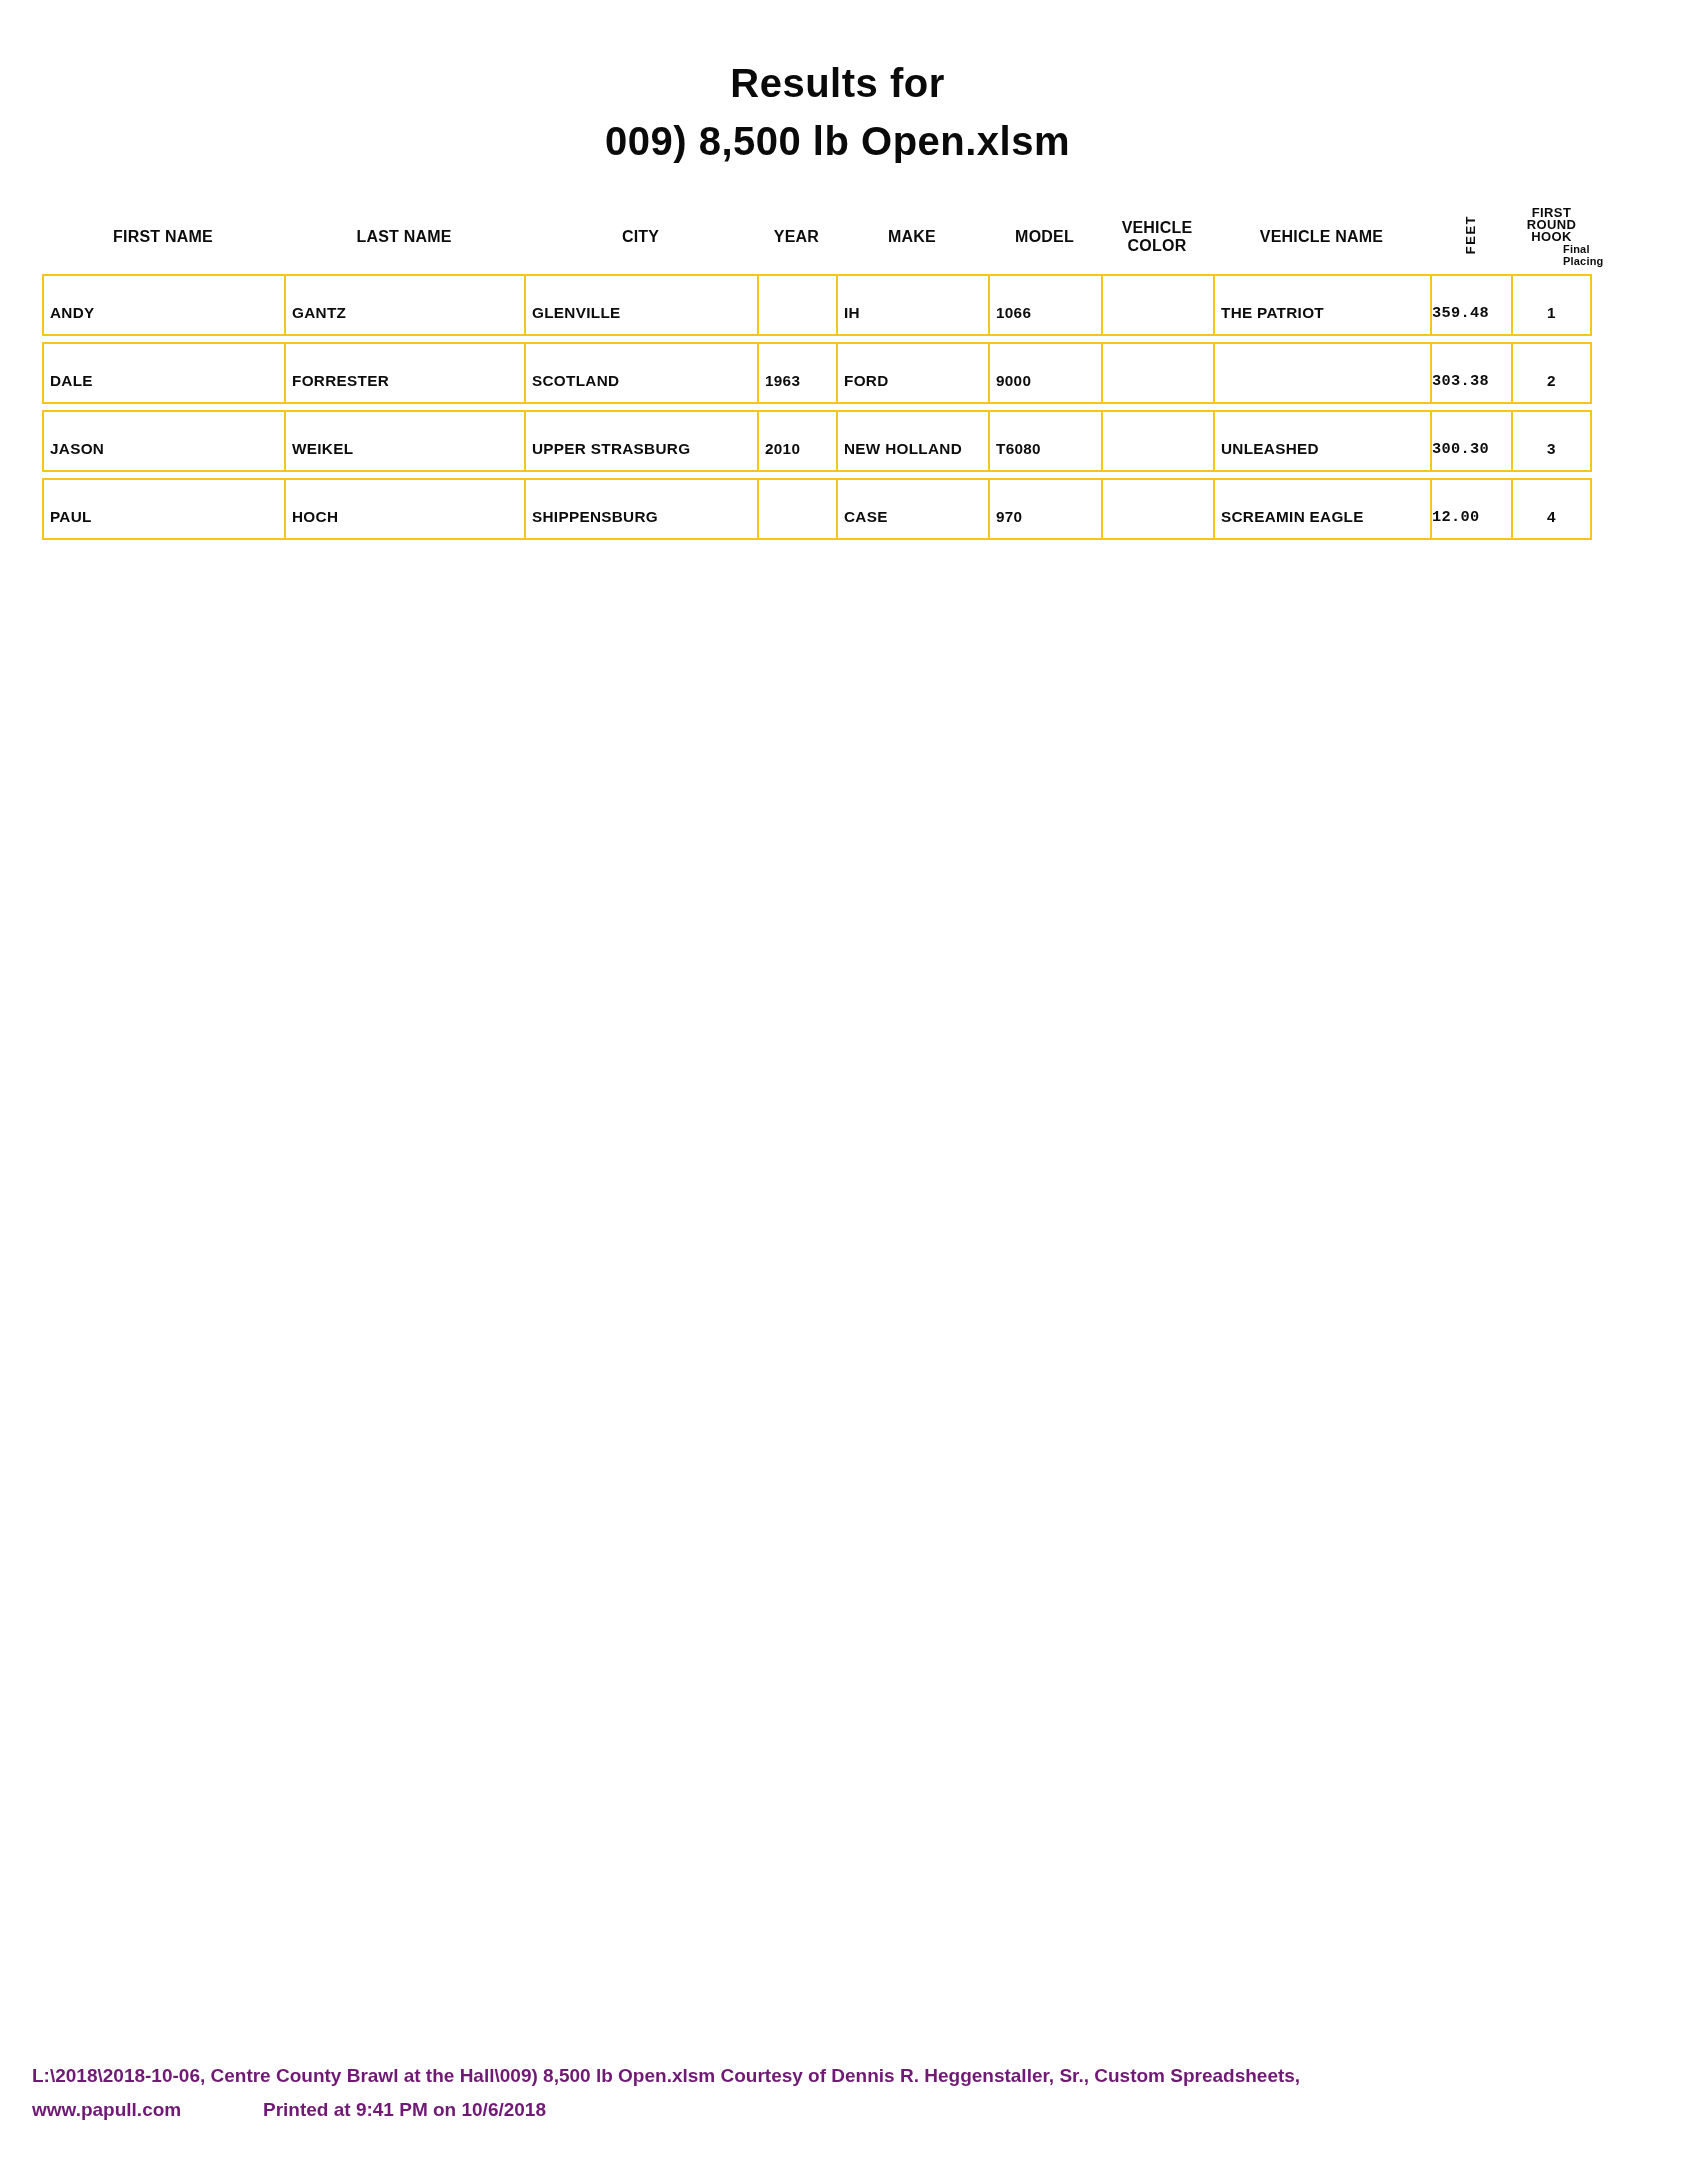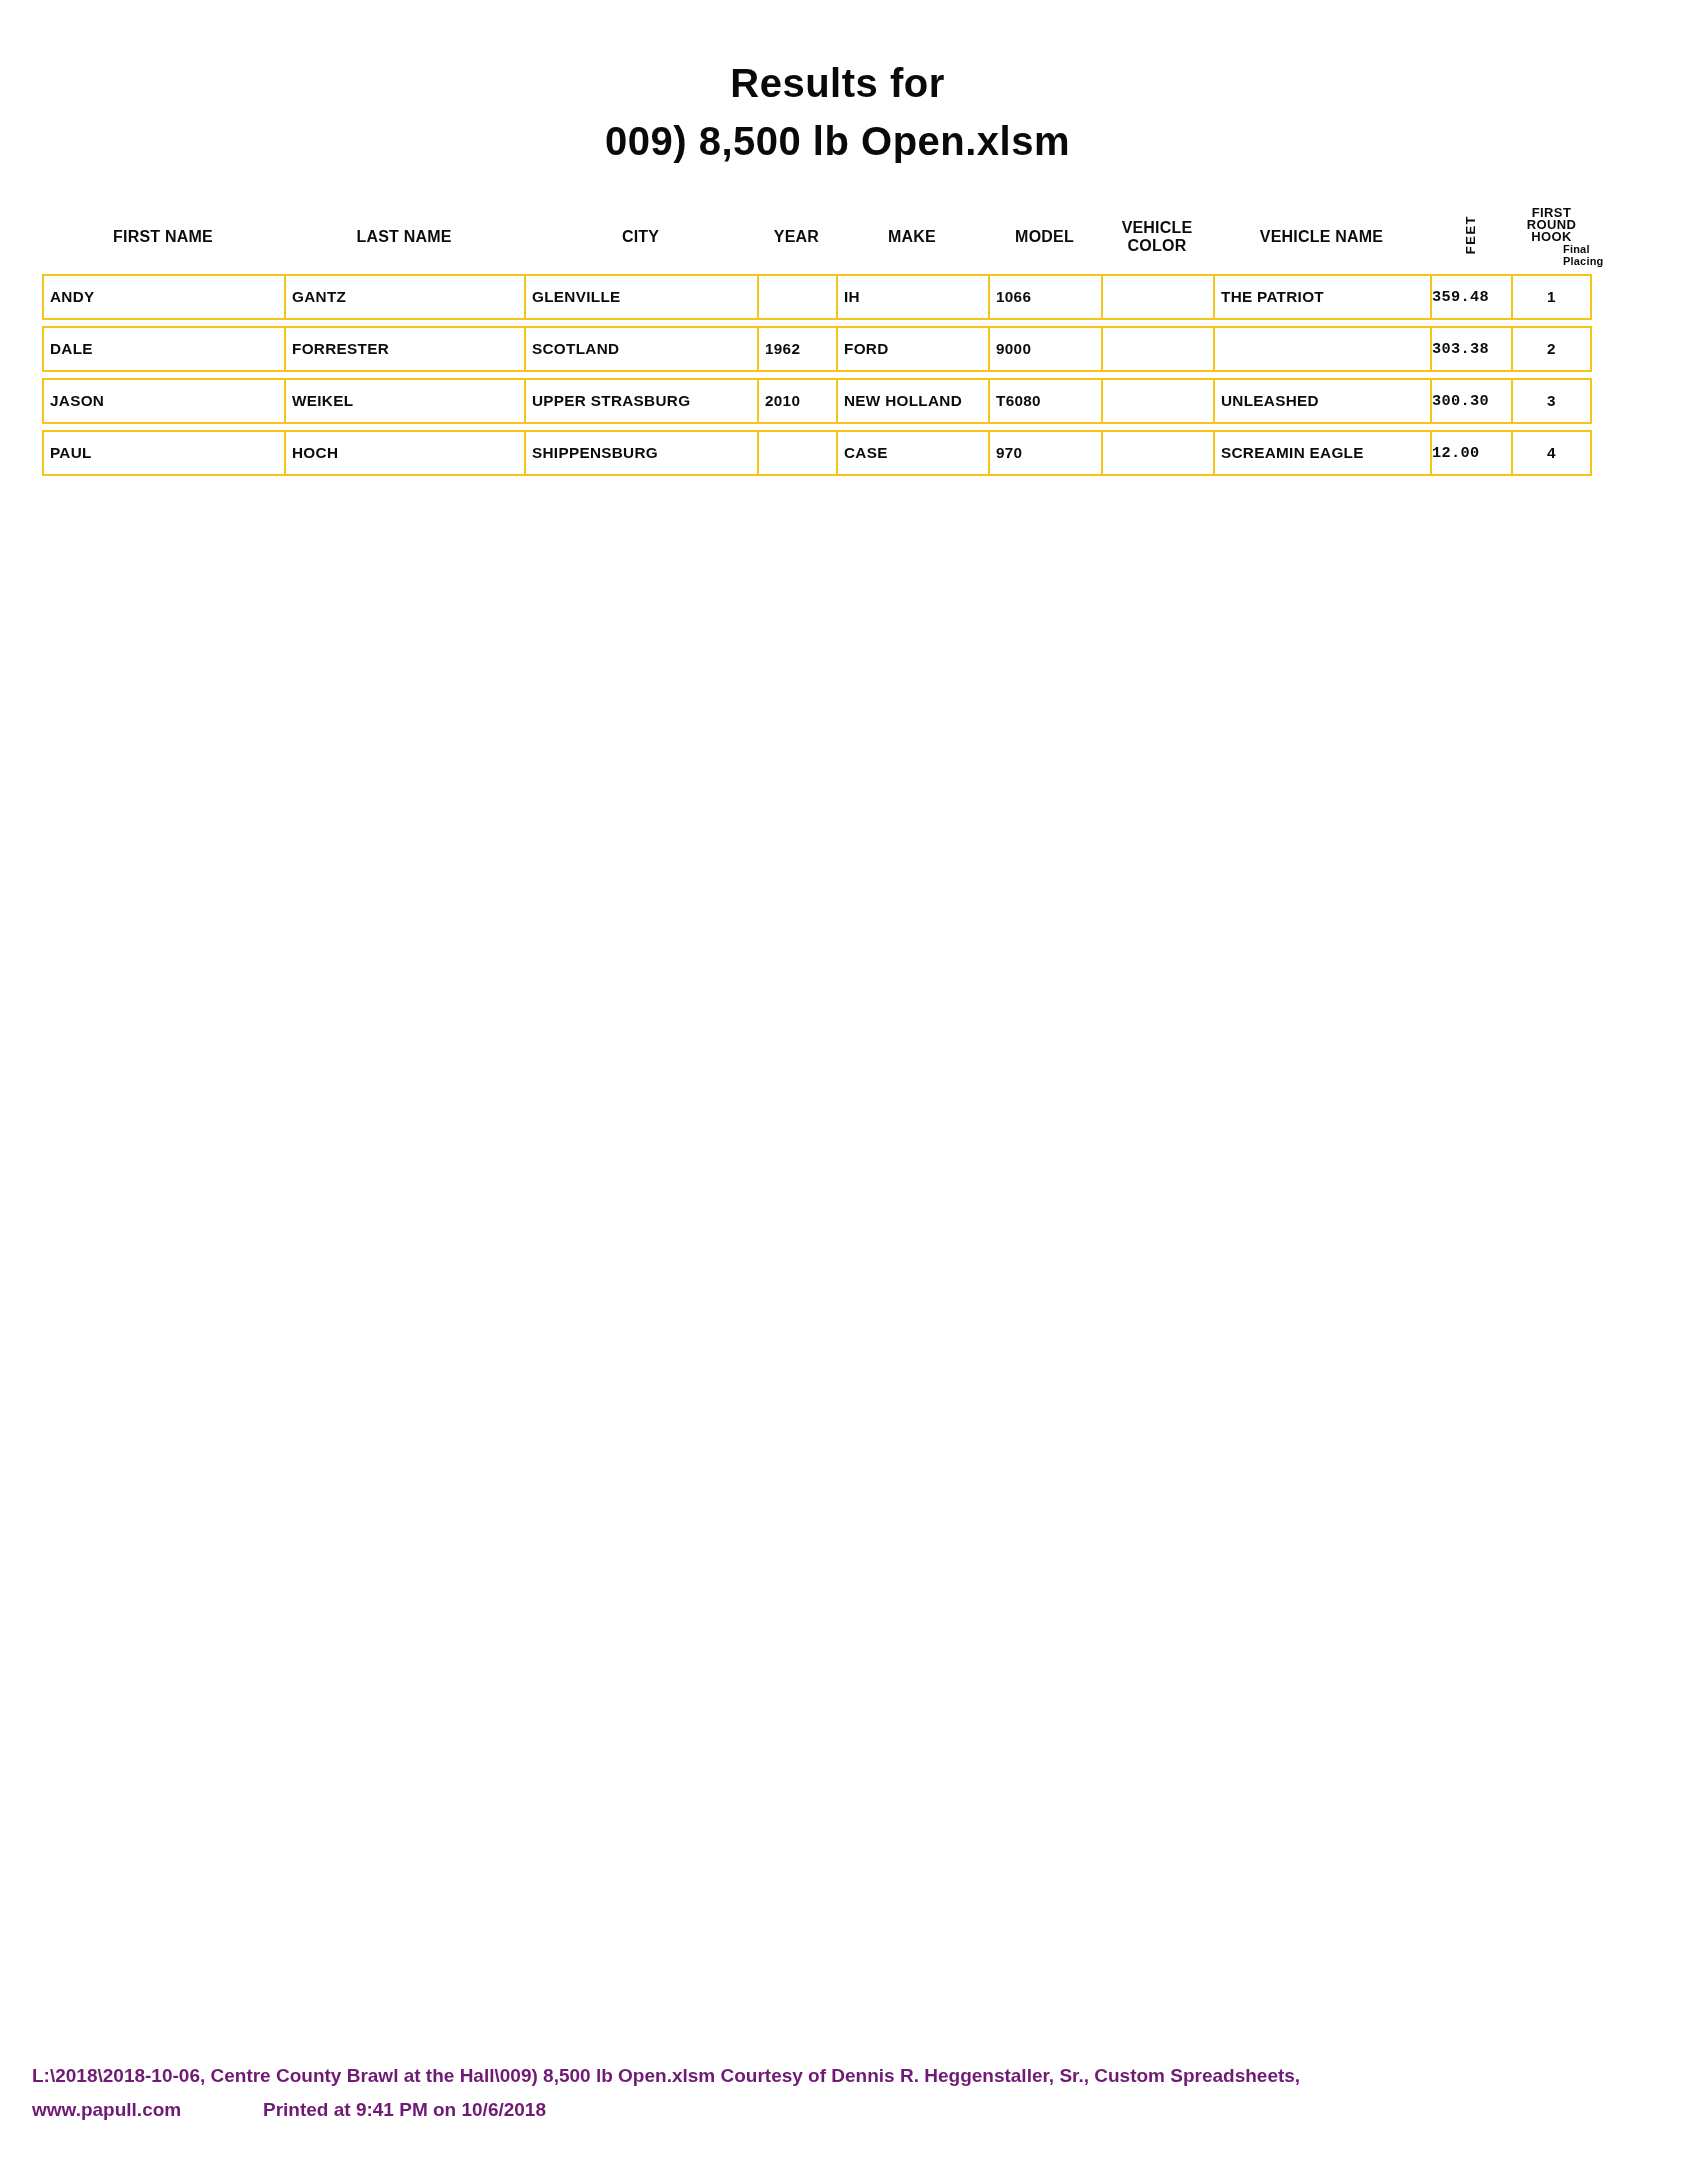--- a/index.html
+++ b/index.html
@@ -67,21 +67,21 @@
     font-size: 13px;
     letter-spacing: 1.5px;
     line-height: 14px;
   }
   th.h-placing { line-height: 12px; }
   th.h-placing .pl-line1, th.h-placing .pl-line2 { font-size: 13px; letter-spacing: 0.4px; }
   th.h-placing .pl-line3 { font-size: 11px; margin-left: 48px; }
 
   tbody td {
     height: 42px;
-    padding: 0 0 0 6px;
+    padding: 16px 0 0 6px;
     border-top: 2px solid var(--gold);
     border-bottom: 2px solid var(--gold);
     border-left: 2px solid var(--gold);
     font-size: 15.3px;
     font-weight: bold;
     vertical-align: middle;
     white-space: nowrap;
     overflow: hidden;
     letter-spacing: 0.3px;
   }
@@ -155,21 +155,21 @@
           <td class="col-model">1066</td>
           <td class="col-vehicle-color"></td>
           <td class="col-vehicle-name">THE PATRIOT</td>
           <td class="col-feet">359.48</td>
           <td class="col-placing">1</td>
         </tr>
         <tr>
           <td class="col-first-name">DALE</td>
           <td class="col-last-name">FORRESTER</td>
           <td class="col-city">SCOTLAND</td>
-          <td class="col-year">1962</td>
+          <td class="col-year">1963</td>
           <td class="col-make">FORD</td>
           <td class="col-model">9000</td>
           <td class="col-vehicle-color"></td>
           <td class="col-vehicle-name"></td>
           <td class="col-feet">303.38</td>
           <td class="col-placing">2</td>
         </tr>
         <tr>
           <td class="col-first-name">JASON</td>
           <td class="col-last-name">WEIKEL</td>

